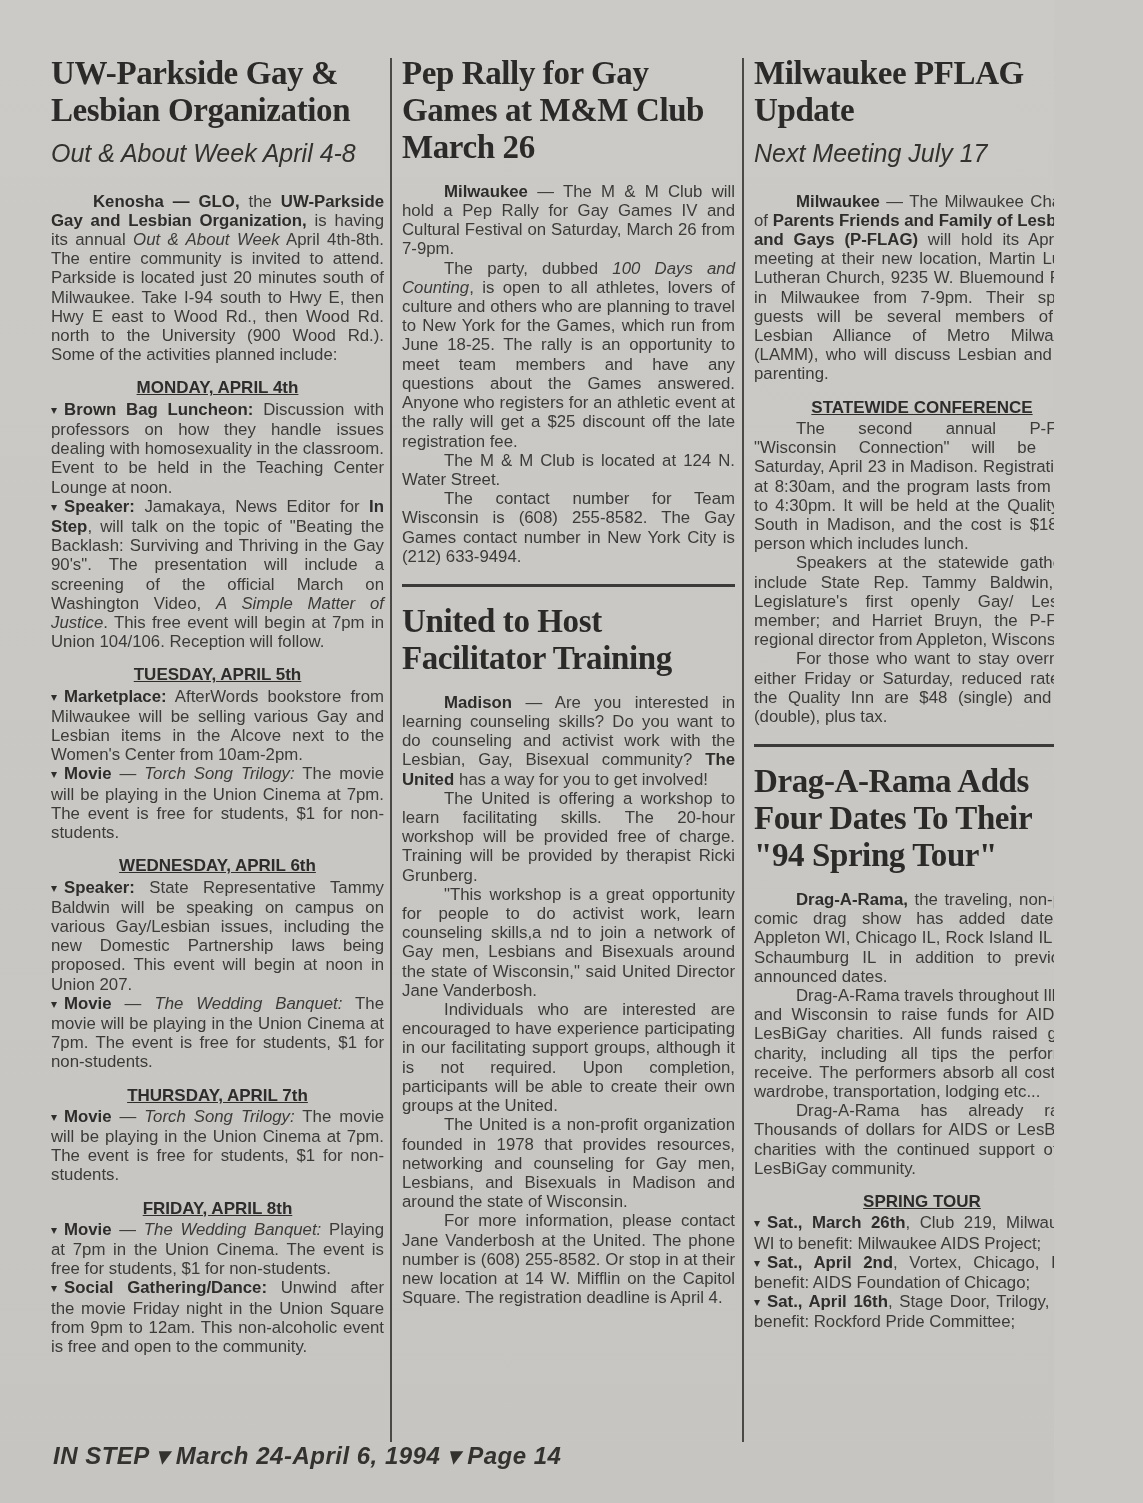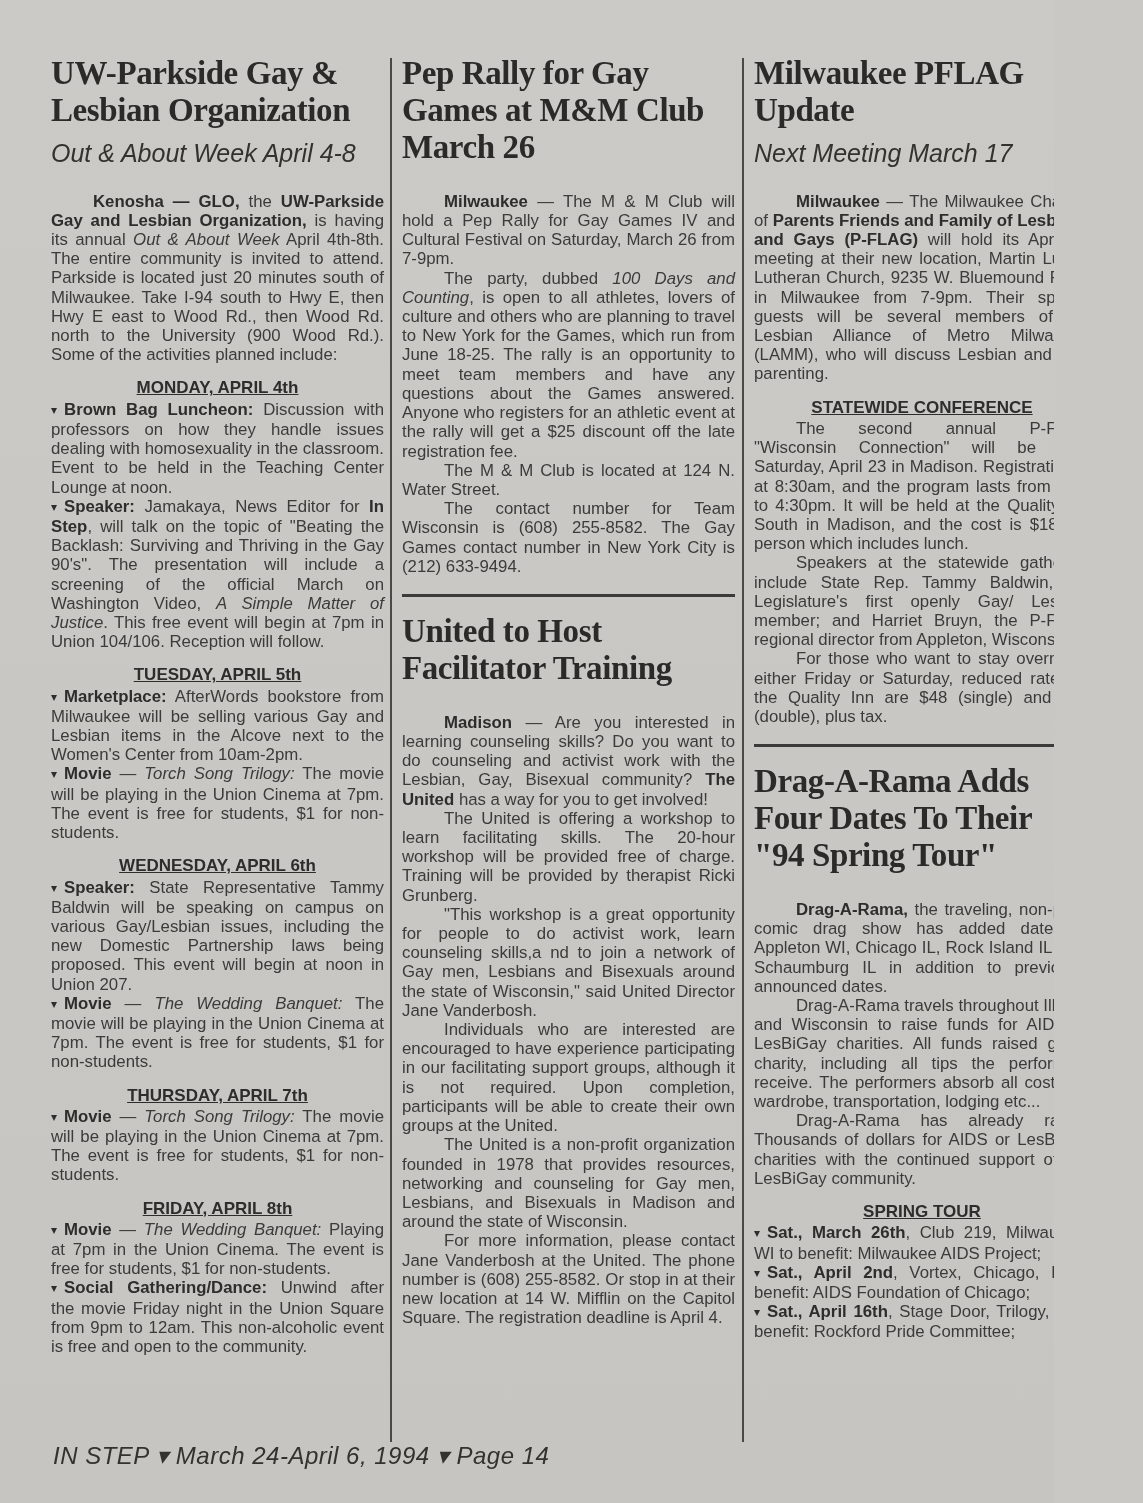--- a/index.html
+++ b/index.html
@@ -7,31 +7,31 @@
         font-family:"Liberation Sans",sans-serif;color:#3c3b39;}
   .col{position:absolute;top:55px;width:333px;}
   #col1{left:51px;}
   #col2{left:402px;}
   #col3{left:754px;width:336px;}
   .vrule{position:absolute;top:58px;width:2px;height:1384px;background:#4a4947;}
   #vr1{left:390px;}
   #vr2{left:742px;}
   .headline{font-family:"Liberation Serif",serif;font-weight:700;font-size:33px;line-height:1.12;
             letter-spacing:-0.4px;color:#2b2a28;white-space:pre-line;margin:0 0 10px 0;}
-  .headline + .body{margin-top:26px;}
+  .headline + .body{margin-top:16px;}
   .subtitle{font-style:italic;font-size:25px;line-height:1.15;color:#33322f;margin:4px 0 24px 0;white-space:pre-line;}
   .section{font-weight:700;font-size:17px;line-height:1.25;text-align:center;color:#2e2d2b;margin:13px 0 1px 0;text-decoration:underline;}
   p.body{margin:0;font-size:16.8px;line-height:19.2px;text-align:justify;color:#3c3b39;}
   p.body.indent{text-indent:42px;}
   p.body .b{font-weight:700;color:#2e2d2b;}
   p.body .i{font-style:italic;}
   .bmark{font-size:12px;color:#2e2d2b;margin-right:7px;vertical-align:1px;}
   .art-rule{border-top:3px solid #3c3b39;margin:18px 0 16px 0;}
   .art-rule + .headline{margin-top:12px;}
-  .footer{position:absolute;left:53px;top:1442px;font-style:italic;font-weight:400;font-size:24px;color:#33322f;letter-spacing:0.5px;}
+  .footer{position:absolute;left:53px;top:1442px;font-style:italic;font-weight:700;font-size:24px;color:#33322f;letter-spacing:0.5px;}
 </style>
 </head>
 <body>
 
 <div class="page">
   <div class="col" id="col1">
       <div class="article">
         <div class="headline">UW-Parkside Gay &amp;
 Lesbian Organization</div>
         <div class="subtitle">Out &amp; About Week April 4-8</div>
@@ -71,21 +71,21 @@
         <p class="body indent"><span>"This workshop is a great opportunity for people to do activist work, learn counseling skills,a nd to join a network of Gay men, Lesbians and Bisexuals around the state of Wisconsin," said United Director Jane Vanderbosh.</span></p>
         <p class="body indent"><span>Individuals who are interested are encouraged to have experience participating in our facilitating support groups, although it is not required. Upon completion, participants will be able to create their own groups at the United.</span></p>
         <p class="body indent"><span>The United is a non-profit organization founded in 1978 that provides resources, networking and counseling for Gay men, Lesbians, and Bisexuals in Madison and around the state of Wisconsin.</span></p>
         <p class="body indent"><span>For more information, please contact Jane Vanderbosh at the United. The phone number is (608) 255-8582. Or stop in at their new location at 14 W. Mifflin on the Capitol Square. The registration deadline is April 4.</span></p>
       </div>
     </div>
   <div class="col" id="col3">
       <div class="article">
         <div class="headline">Milwaukee PFLAG
 Update</div>
-        <div class="subtitle">Next Meeting March 17</div>
+        <div class="subtitle">Next Meeting July 17</div>
         <p class="body indent"><span class="b ">Milwaukee</span><span> — The Milwaukee Chapter of </span><span class="b ">Parents Friends and Family of Lesbians and Gays (P-FLAG)</span><span> will hold its April 17 meeting at their new location, Martin Luther Lutheran Church, 9235 W. Bluemound Road in Milwaukee from 7-9pm. Their special guests will be several members of the Lesbian Alliance of Metro Milwaukee (LAMM), who will discuss Lesbian and Gay parenting.</span></p>
         <div class="section">STATEWIDE CONFERENCE</div>
         <p class="body indent"><span>The second annual P-FLAG "Wisconsin Connection" will be held Saturday, April 23 in Madison. Registration is at 8:30am, and the program lasts from 9am to 4:30pm. It will be held at the Quality Inn South in Madison, and the cost is $18 per person which includes lunch.</span></p>
         <p class="body indent"><span>Speakers at the statewide gathering include State Rep. Tammy Baldwin, the Legislature's first openly Gay/ Lesbian member; and Harriet Bruyn, the P-FLAG regional director from Appleton, Wisconsin.</span></p>
         <p class="body indent"><span>For those who want to stay overnight, either Friday or Saturday, reduced rates at the Quality Inn are $48 (single) and $54 (double), plus tax.</span></p>
       </div>
       <div class="article">
         <div class="art-rule"></div>
         <div class="headline">Drag-A-Rama Adds
 Four Dates To Their

